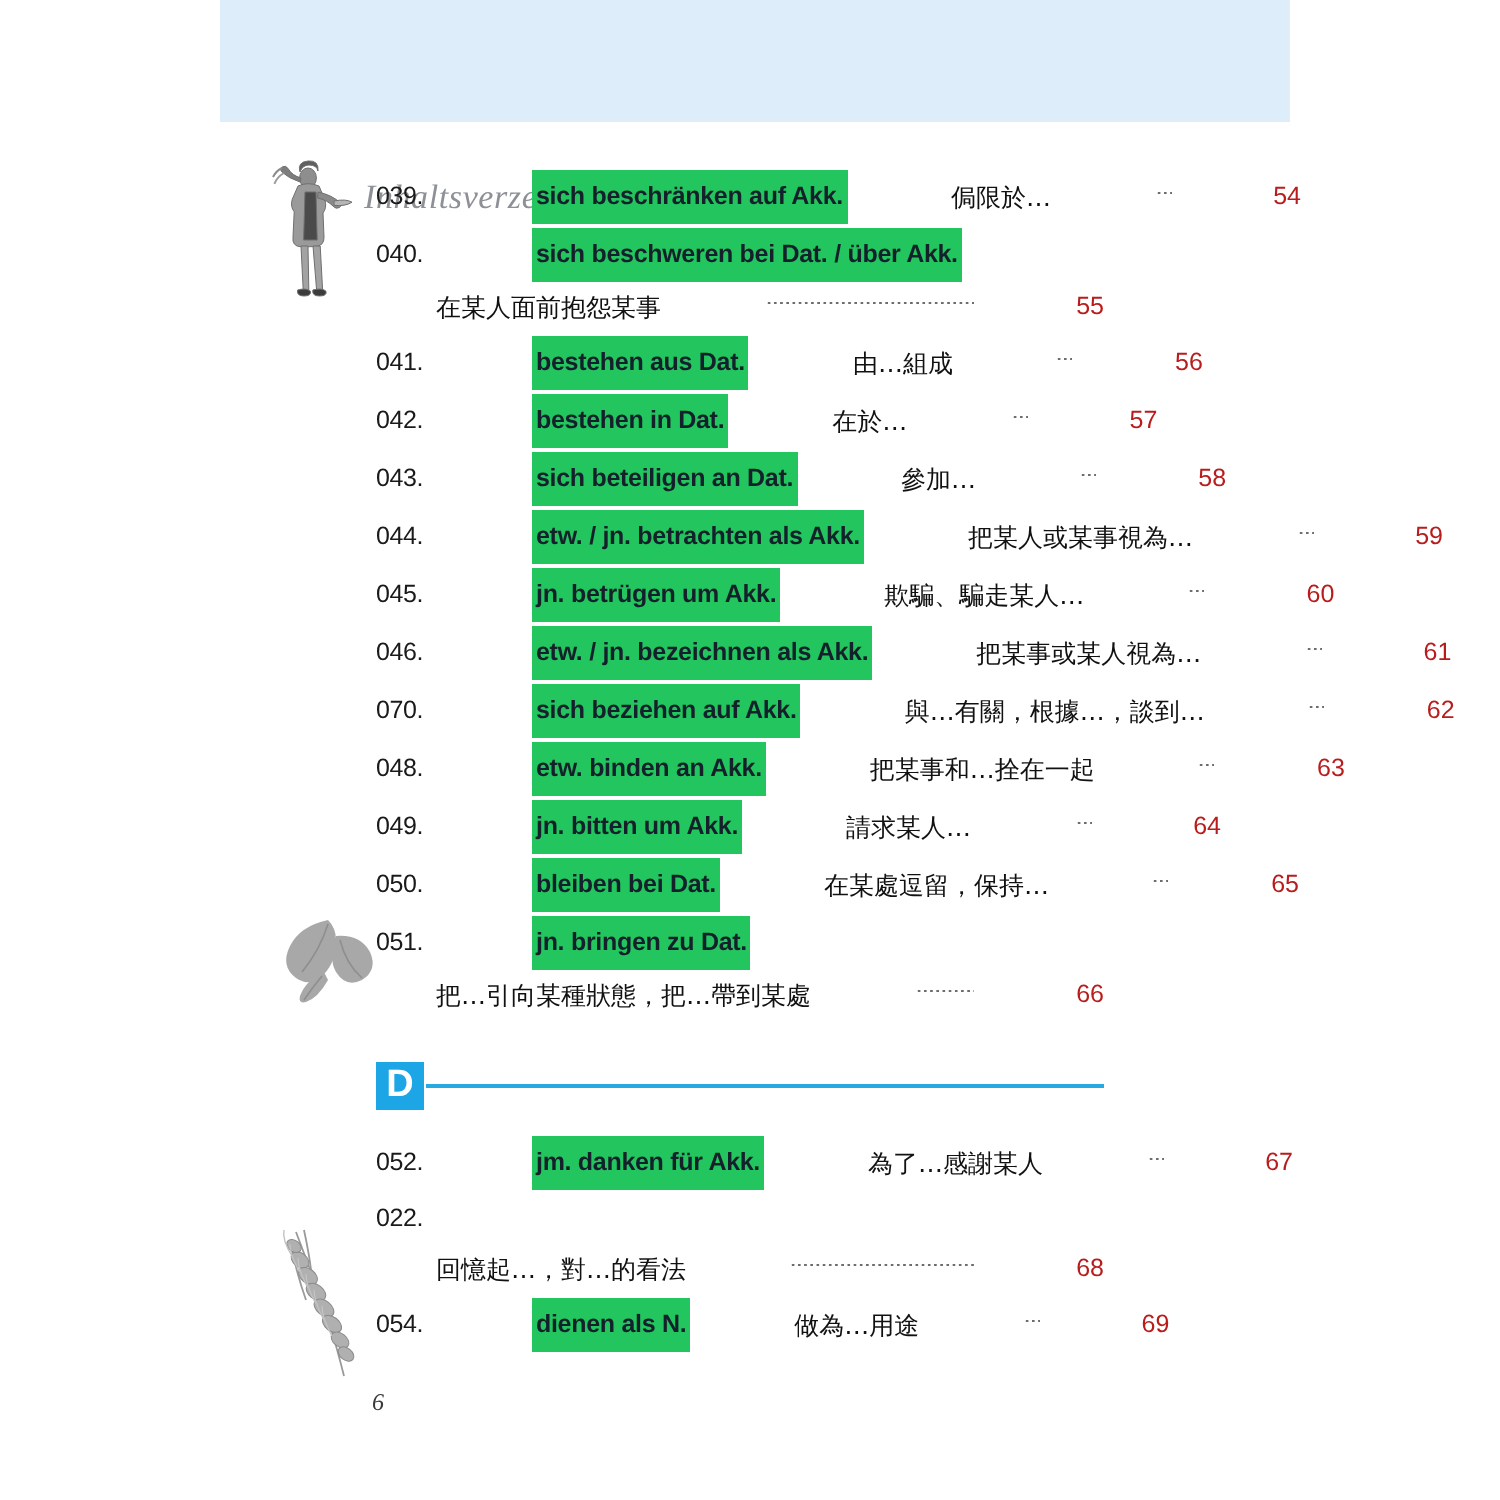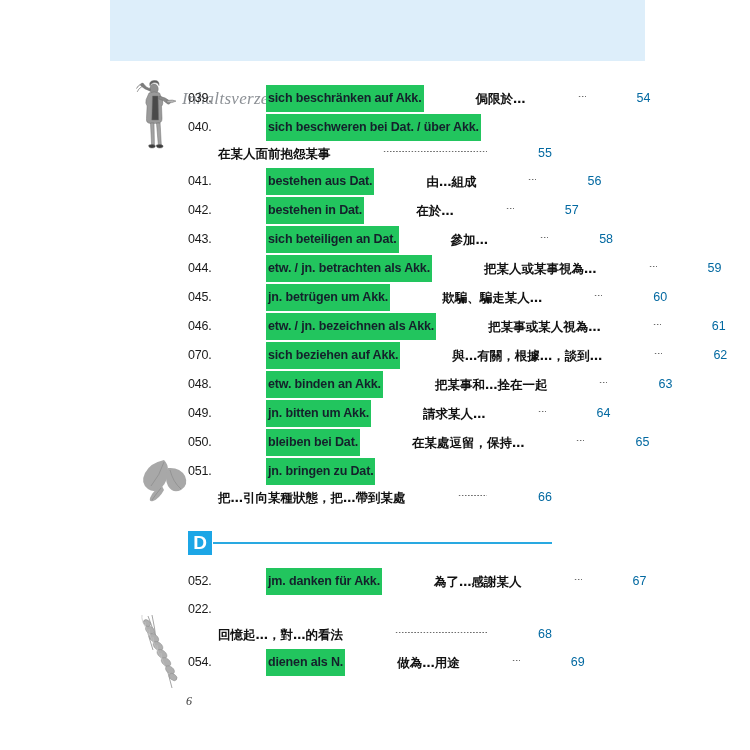--- a/index.html
+++ b/index.html
@@ -73,39 +73,38 @@
     padding: 1px 2px 1px 2px;
     letter-spacing: -0.15px;
     white-space: nowrap;
   }
   .zh {
     font-family: "DejaVu Sans", "Liberation Sans", sans-serif;
     font-size: 12.5px;
     color: #111111;
     margin-left: 4px;
     white-space: nowrap;
-    font-weight: bold;
   }
   .leader {
     flex: 1 1 auto;
     min-width: 8px;
     margin: 0 3px 0 4px;
     height: 1px;
     position: relative;
     top: -2px;
     overflow: hidden;
     background-image: radial-gradient(circle, #6d6d6d 0.7px, rgba(0,0,0,0) 0.8px);
     background-size: 3.1px 3px;
     background-position: 0 center;
     background-repeat: repeat-x;
   }
   .pageno {
     flex: 0 0 auto;
     font-size: 12.5px;
-    color: #0369a1;
+    color: #b91c1c;
     text-align: right;
     min-width: 14px;
   }
 
   
   .entry-line.wrapped {
     padding-left: 30px;
   }
   .entry-line.wrapped .zh {
     margin-left: 0;

